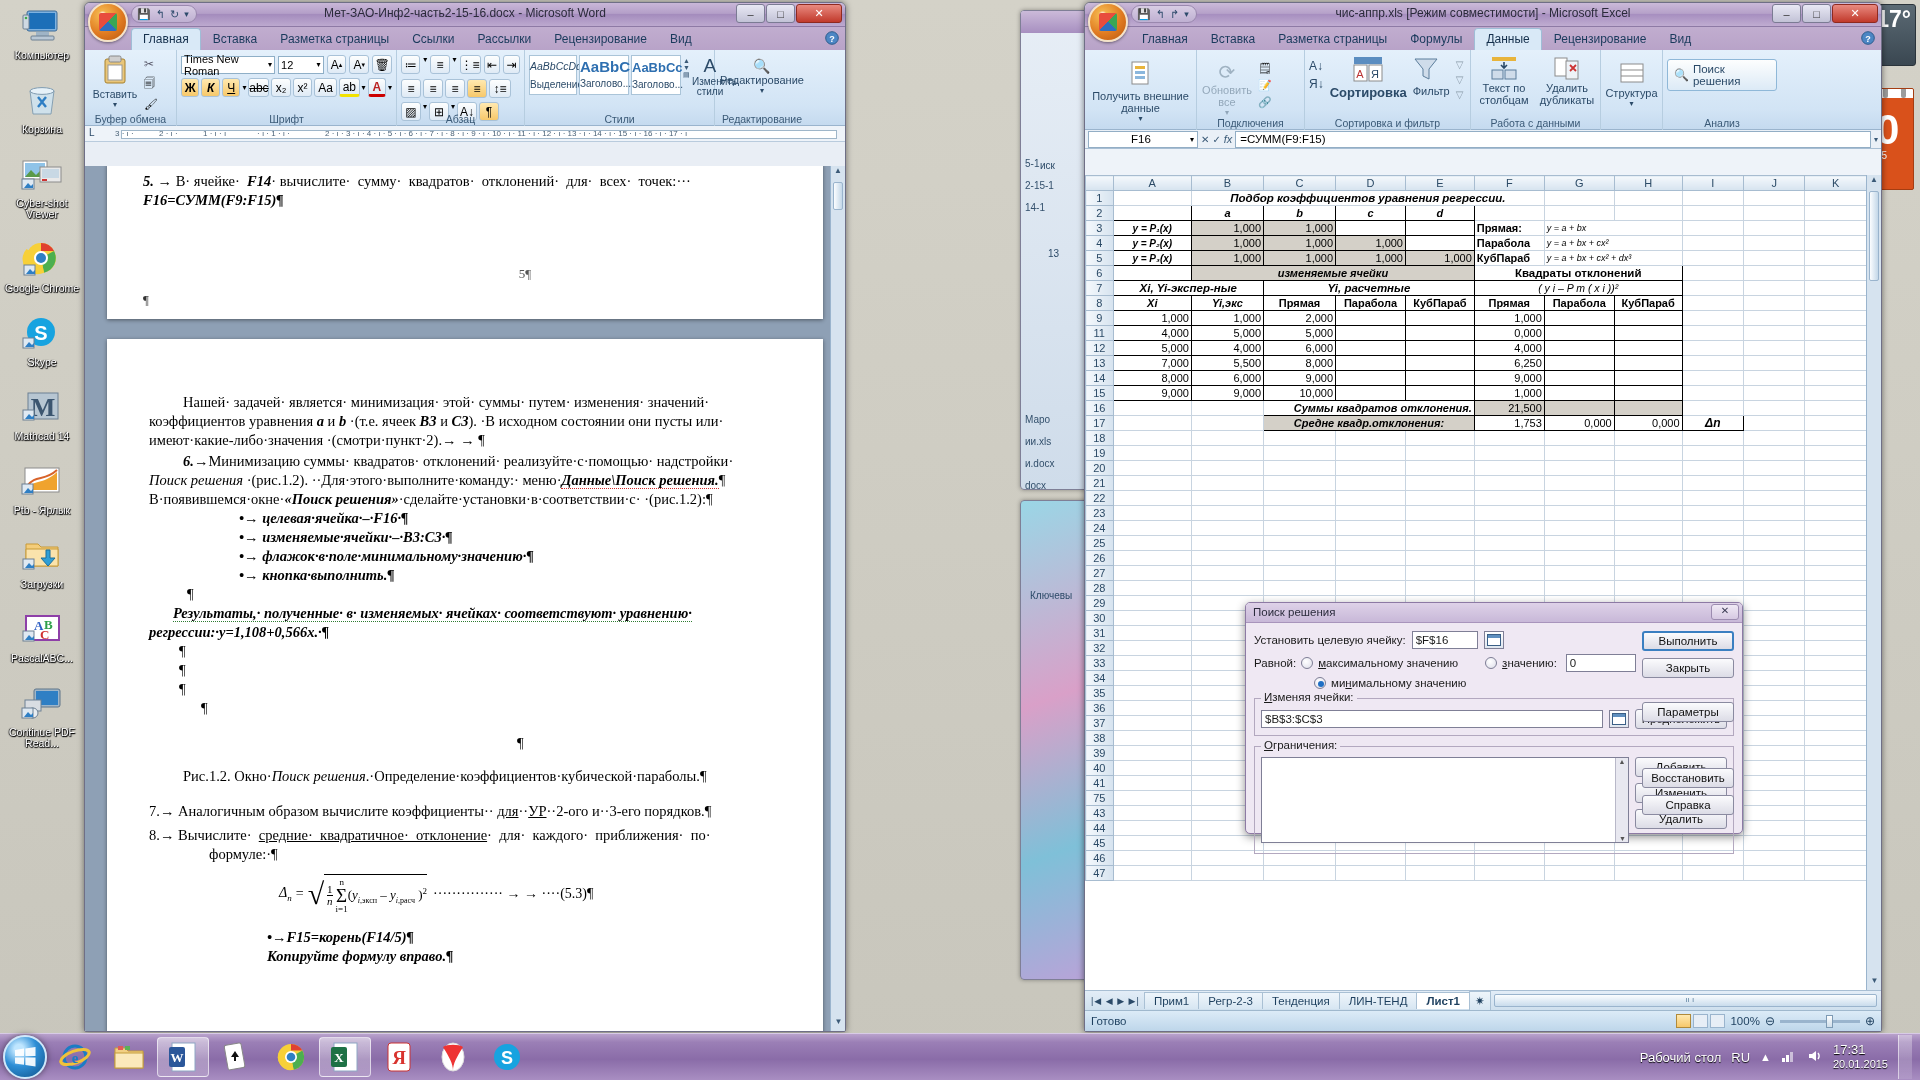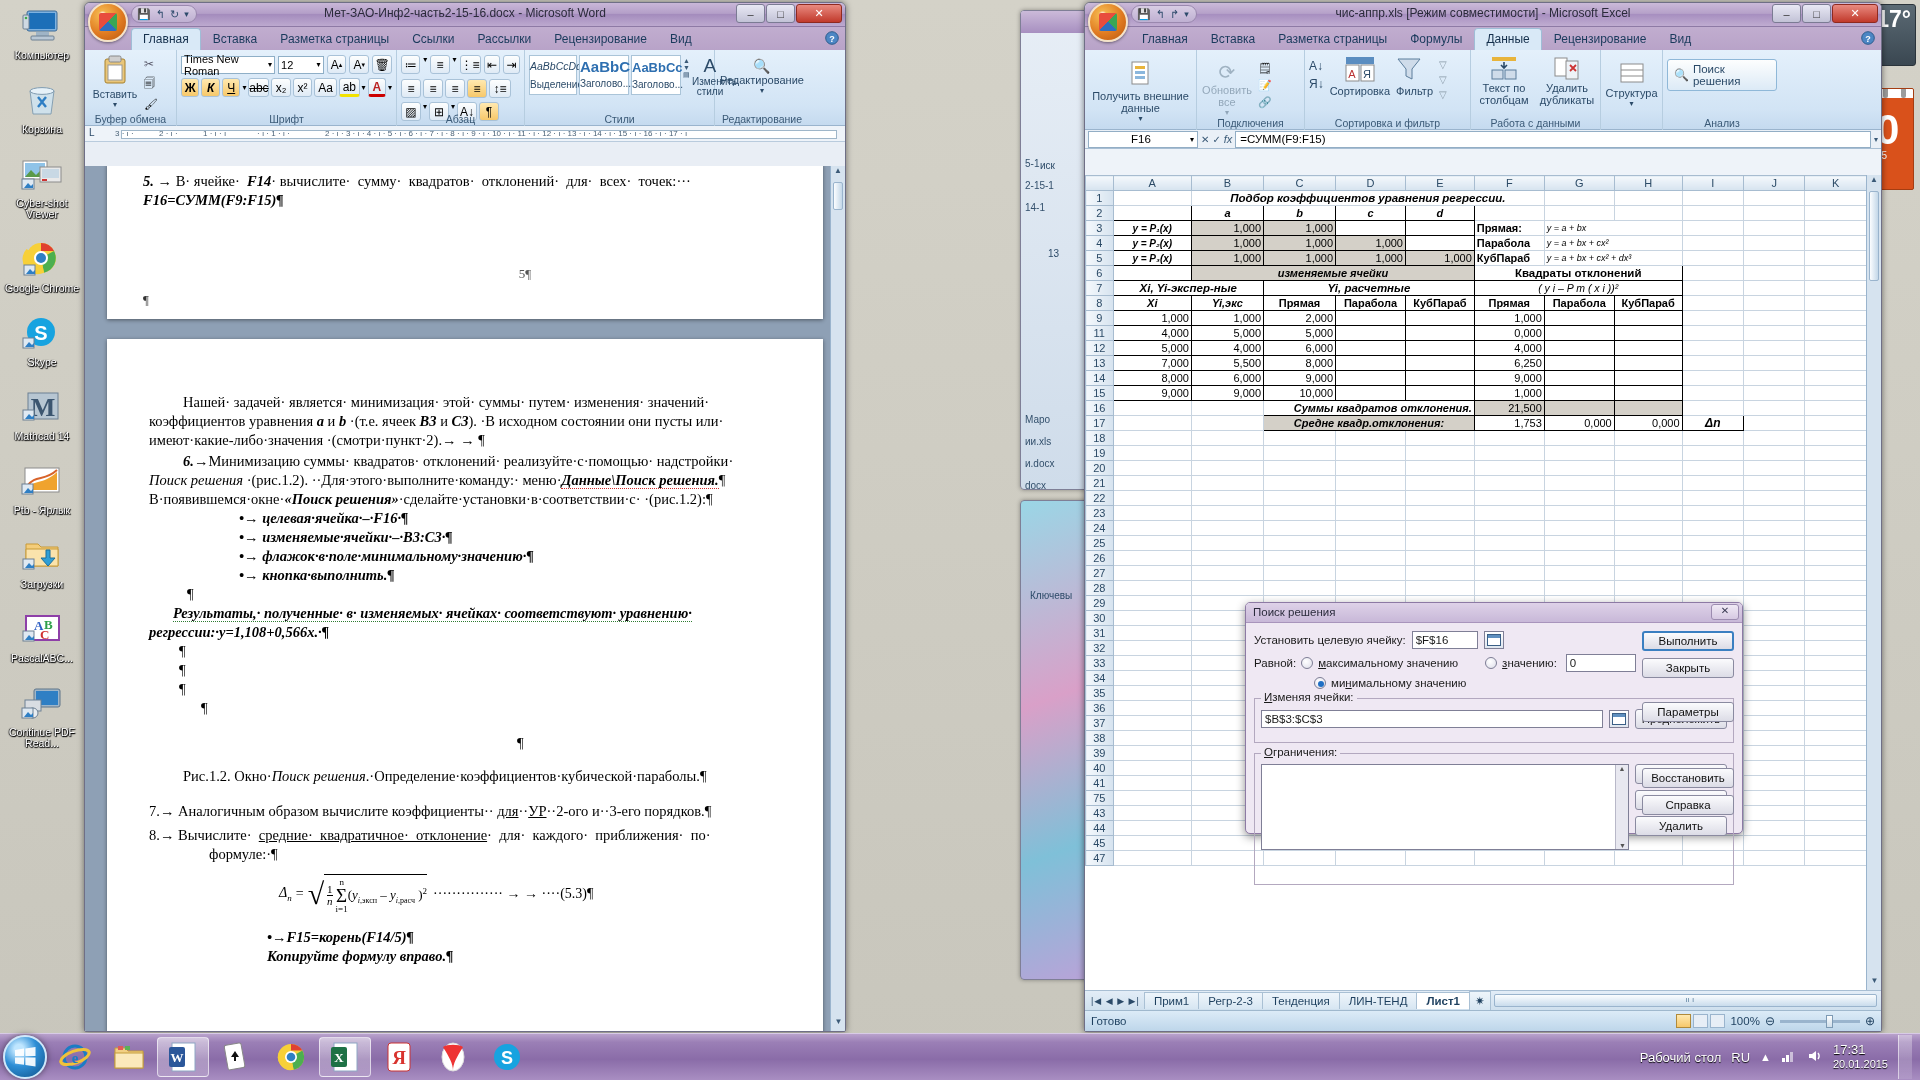--- a/index.html
+++ b/index.html
@@ -149,21 +149,21 @@
   #solver .dlgclose { position:absolute; right:3px; top:1px; width:28px; height:16px;
     border:1px solid #9c8cb0; border-radius:3px; background:linear-gradient(180deg,#f0eaf5,#d6c9e2);
     font-size:10px; text-align:center; color:#3a3a52; cursor:pointer;}
   #solver .body { padding:8px 8px 0; font-size:11.5px; color:#1a1a1a; position:relative; height:210px;}
   .dlgbtn { width:92px; height:20px; background:linear-gradient(180deg,#fbfbfd,#dcdce6);
     border:1px solid #8a8aa0; border-radius:3px; font-size:11.5px; cursor:pointer;
     display:flex; align-items:center; justify-content:center; color:#111; }
   .dlgbtn.primary { border:2px solid #3a7fc1; }
   .txtfield { background:#fff; border:1px solid #7f7f96; height:18px; font-size:11.5px;
     display:flex; align-items:center; padding:0 3px; }
-  .grpbox { border:1px solid #b3a8bf; padding:8px 6px 13px; position:relative; }
+  .grpbox { border:1px solid #b3a8bf; padding:8px 6px 6px; position:relative; }
   .grplbl { position:absolute; top:-8px; left:6px; background:#efe8f3; padding:0 3px; font-size:11.5px;}
   .radio { width:12px; height:12px; border-radius:50%; border:1px solid #7d7d95;
     background:radial-gradient(circle at 40% 35%, #fff, #dcdce8); display:inline-block;
     vertical-align:-2px; position:relative; }
   .radio.on::after{ content:""; position:absolute; left:3px; top:3px; width:6px;height:6px;
     border-radius:50%; background:#1f6fc4;}
   .rngicon { width:20px; height:18px; border:1px solid #7f7f96; background:linear-gradient(180deg,#fff,#dfe6ef);
     display:inline-flex; align-items:center; justify-content:center; cursor:pointer;}
   .rngicon::after{content:"";width:12px;height:10px;background:
       linear-gradient(180deg,#5f8fbf 0 3px, #fff 3px);border:1px solid #3a5f86;}
@@ -703,21 +703,21 @@
             <div style="text-align:center;">
               <div>
                 <svg width="30" height="26" viewBox="0 0 30 26">
                     <rect x="1" y="1" width="28" height="7" fill="#5b8dc0"></rect>
                     <rect x="1" y="9" width="13" height="16" fill="#fff" stroke="#8b8b8b"></rect>
                     <rect x="16" y="9" width="13" height="16" fill="#fff" stroke="#8b8b8b"></rect>
                     <text x="7" y="22" font-size="11" fill="#b33" text-anchor="middle" font-family="Liberation Sans">А</text>
                     <text x="22" y="22" font-size="11" fill="#2b4a68" text-anchor="middle" font-family="Liberation Sans">Я</text>
                   </svg>
               </div>
-              <div style="font-size:11px;color:#2b4a68;">Сортировка</div>
+              <div style="font-size:13px;color:#2b4a68;font-weight:bold;">Сортировка</div>
             </div>
             <div style="text-align:left;">
               <div>
                 <svg width="26" height="26" viewBox="0 0 26 26">
                     <path d="M2 3 h22 l-8 10 v10 l-6 -3 v-7 z" fill="#cfdcea" stroke="#5b7d9b"></path>
                   </svg>
               </div>
               <div style="font-size:11px;color:#2b4a68;">Фильтр</div>
             </div>
             <div style="display:flex;flex-direction:column;gap:4px;padding-top:3px;">
@@ -1413,20 +1413,34 @@
               <td></td>
               <td></td>
               <td></td>
               <td></td>
               <td></td>
               <td></td>
               <td></td>
               <td></td>
             </tr>
         <tr>
+              <td class="rowhdr">46</td>
+              <td></td>
+              <td></td>
+              <td></td>
+              <td></td>
+              <td></td>
+              <td></td>
+              <td></td>
+              <td></td>
+              <td></td>
+              <td></td>
+              <td></td>
+            </tr>
+        <tr>
               <td class="rowhdr">47</td>
               <td></td>
               <td></td>
               <td></td>
               <td></td>
               <td></td>
               <td></td>
               <td></td>
               <td></td>
               <td></td>
@@ -1503,21 +1517,21 @@
 
       <div class="grpbox" style="margin-top:9px;">
         <span class="grplbl"><u>И</u>зменяя ячейки:</span>
         <div style="display:flex;align-items:center;gap:6px;margin-top:2px;">
           <div class="txtfield" style="flex:1;">$B$3:$C$3</div>
           <span class="rngicon"></span>
           <div class="dlgbtn" style="width:92px;">Предположить</div>
         </div>
       </div>
 
-      <div class="grpbox" style="margin-top:10px;height:132px;">
+      <div class="grpbox" style="margin-top:10px;height:108px;">
         <span class="grplbl"><u>О</u>граничения:</span>
         <div style="display:flex;gap:6px;margin-top:2px;">
           <div style="flex:1;background:#fff;border:1px solid #7f7f96;height:86px;position:relative;">
             <div style="position:absolute;right:0;top:0;bottom:0;width:13px;background:#e8e8f0;border-left:1px solid #b8b8c8;">
               <div style="text-align:center;font-size:7px;color:#555;">▲</div>
               <div style="position:absolute;bottom:0;width:13px;text-align:center;font-size:7px;color:#555;">▼</div>
             </div>
           </div>
           <div style="display:flex;flex-direction:column;gap:6px;">
             <div class="dlgbtn">Добавить</div>

